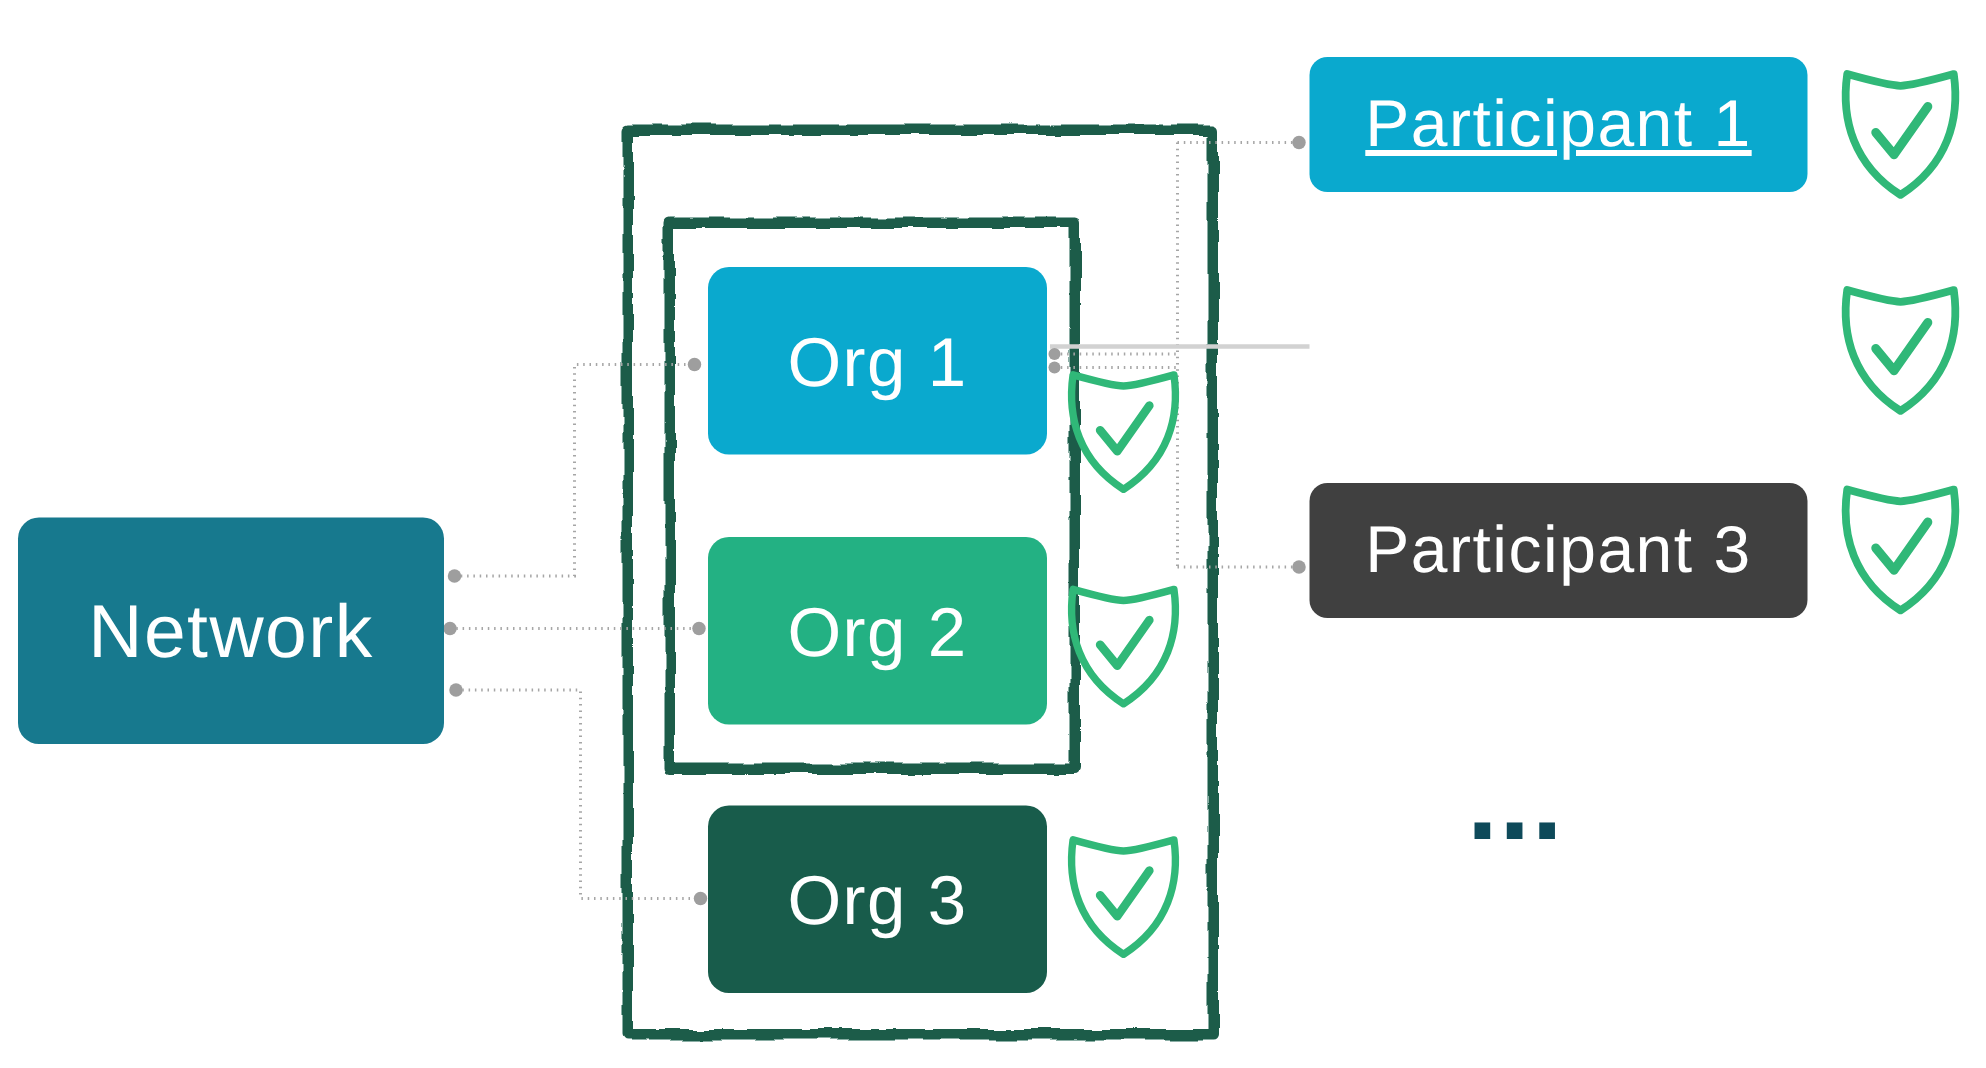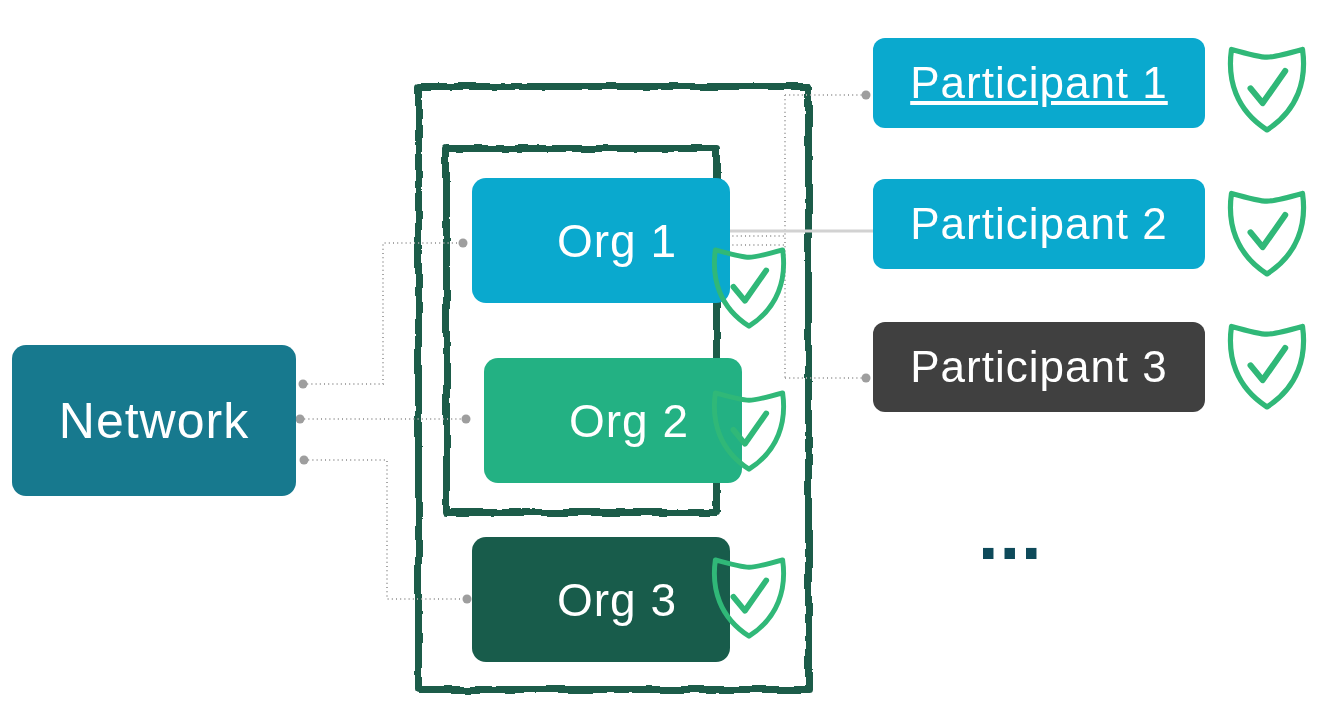--- a/index.html
+++ b/index.html
@@ -36,24 +36,23 @@
     left: 12px; top: 345px;
     width: 284px; height: 151px;
     border-radius: 14px;
     font-size: 50px;
   }
   .org-box {
     left: 472px;
     width: 226px; height: 125px;
     border-radius: 14px;
     font-size: 46px;
-    padding-left: 32px;
   }
   .org-1 { top: 178px; }
-  .org-2 { top: 358px; margin-left: 12px; }
+  .org-2 { top: 358px; }
   .org-3 { top: 537px; justify-content: center; }
   .participant-box {
     left: 873px;
     width: 332px; height: 90px;
     border-radius: 12px;
     font-size: 44px;
   }
   .participant-1 { top: 38px; }
   .participant-2 { top: 179px; }
   .participant-3 { top: 322px; }
@@ -140,23 +139,20 @@
   <div class="box org-box org-2" style="background-color: rgb(35, 177, 131);">
     <span>Org 2</span>
   </div>
   <div class="box org-box org-3" style="background-color: rgb(24, 92, 75);">
     <span>Org 3</span>
   </div>
 
   <div class="box participant-box participant-1" style="background-color: rgb(10, 169, 206); text-decoration: underline;">
     <span>Participant 1</span>
   </div>
-  <div class="box participant-box participant-2" style="background-color: rgb(10, 169, 206);">
-    <span>Participant 2</span>
-  </div>
   <div class="box participant-box participant-3" style="background-color: #404040;">
     <span>Participant 3</span>
   </div>
 
   <svg class="shield shield-sm shield-org-1" viewBox="0 0 100 112" stroke="#30b878">
       <use href="#shield-check"></use>
     </svg>
   <svg class="shield shield-sm shield-org-2" viewBox="0 0 100 112" stroke="#30b878">
       <use href="#shield-check"></use>
     </svg>

